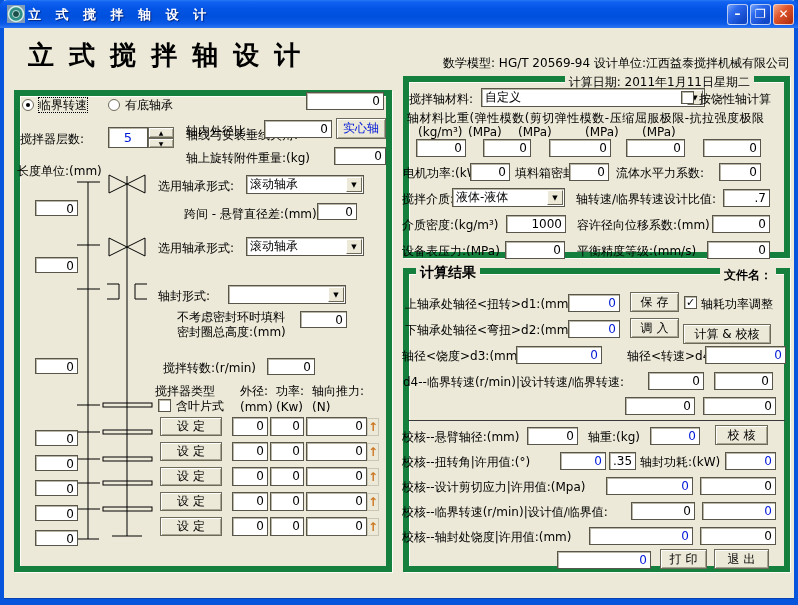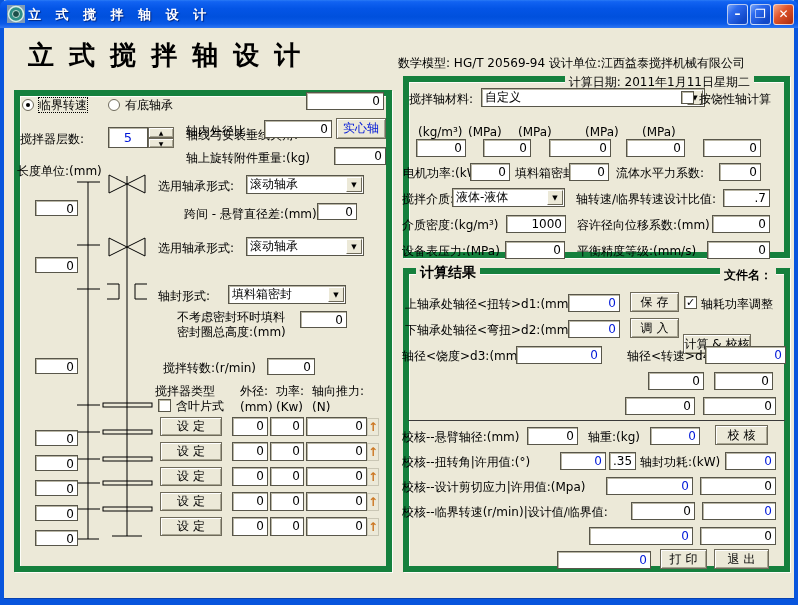--- a/index.html
+++ b/index.html
@@ -55,21 +55,21 @@
       <circle cx="9" cy="9" r="7.5" fill="#2f8f86" stroke="#d9efe9" stroke-width="1.5"></circle>
       <circle cx="9" cy="9" r="3.5" fill="#1b4f4a" stroke="#bfe0d8" stroke-width="1"></circle>
     </svg>
     <span class="title-text">立 式 搅 拌 轴 设 计</span>
     <div class="tb-btn tb-min" style="left:727px;">–</div>
     <div class="tb-btn tb-max" style="left:750px;">❐</div>
     <div class="tb-btn tb-close" style="left:773px;">✕</div>
   </div>
 
   <div class="big-title" style="left:28px; top:38px;">立 式 搅 拌 轴 设 计</div>
-  <div class="lbl" style="left:398px; top:56px; width:392px; ">数学模型: HG/T 20569-94 设计单位:江西益泰搅拌机械有限公司</div>
+  <div class="lbl" style="left:398px; top:56px; width:392px; text-align:right;">数学模型: HG/T 20569-94 设计单位:江西益泰搅拌机械有限公司</div>
 
   <div class="gb" style="left:14px; top:90px; width:378px; height:482px;"></div>
 
   <div class="radio" style="left:22px; top:99px;">
       <div class="dot"></div>
     </div>
   <span class="lbl focus-rect" style="left:39px; top:98px;">临界转速</span>
   <div class="radio" style="left:108px; top:99px;"></div>
   <span class="lbl" style="left:125px; top:98px;">有底轴承</span>
 
@@ -163,21 +163,20 @@
     </div>
 
   <span class="lbl" style="left:158px; top:241px;">选用轴承形式:</span>
   <div class="ddl" style="left:246px; top:237px; width:118px;">
     <span class="txt">滚动轴承</span>
       <span class="arrow-btn">▼</span>
   </div>
 
   <span class="lbl" style="left:158px; top:289px;">轴封形式:</span>
   <div class="ddl" style="left:228px; top:285px; width:118px;">
-    <span class="txt">填料箱密封</span>
       <span class="arrow-btn">▼</span>
   </div>
 
   <span class="lbl" style="left:177px; top:310px;">不考虑密封环时填料</span>
   <span class="lbl" style="left:177px; top:325px;">密封圈总高度:(mm)</span>
   <div class="fld" style="left:300px; top:311px; width:47px; height:17px;">
       <span class="val">0</span>
     </div>
 
   <span class="lbl" style="left:163px; top:361px;">搅拌转数:(r/min)</span>
@@ -260,20 +259,21 @@
   </div>
 
   <span class="lbl" style="left:409px; top:92px;">搅拌轴材料:</span>
   <div class="ddl" style="left:481px; top:88px; width:224px;">
     <span class="txt">自定义</span>
       <span class="arrow-btn">▼</span>
   </div>
   <div class="chk" style="left:681px; top:91px;"></div>
   <span class="lbl" style="left:699px; top:92px;">按饶性轴计算</span>
 
+  <span class="lbl" style="left:407px; top:111px; letter-spacing:0.5px;">轴材料比重(弹性模数(剪切弹性模数-压缩屈服极限-抗拉强度极限</span>
   <span class="lbl" style="left:418px; top:125px;">(kg/m³)</span>
   <span class="lbl" style="left:468px; top:125px;">(MPa)</span>
   <span class="lbl" style="left:518px; top:125px;">(MPa)</span>
   <span class="lbl" style="left:585px; top:125px;">(MPa)</span>
   <span class="lbl" style="left:642px; top:125px;">(MPa)</span>
   <div class="fld" style="left:416px; top:139px; width:50px;">
       <span class="val">0</span>
     </div>
   <div class="fld" style="left:483px; top:139px; width:48px;">
       <span class="val">0</span>
@@ -340,31 +340,32 @@
     </div>
   <div class="btn" style="left:630px; top:292px; width:49px; height:20px; line-height:18px;">保 存</div>
   <div class="chk" style="left:684px; top:296px;">✓</div>
   <span class="lbl" style="left:701px; top:297px;">轴耗功率调整</span>
 
   <span class="lbl" style="left:405px; top:323px;">下轴承处轴径&lt;弯扭&gt;d2:(mm)</span>
   <div class="fld" style="left:568px; top:320px; width:52px;">
       <span class="val blue">0</span>
     </div>
   <div class="btn" style="left:630px; top:318px; width:49px; height:20px; line-height:18px;">调 入</div>
-  <div class="btn" style="left:683px; top:334px; width:68px; height:20px; line-height:18px;">计算 &amp; 校核</div>
+  <div class="btn" style="left:683px; top:324px; width:88px; height:20px; line-height:18px;">计算 &amp; 校核</div>
 
   <span class="lbl" style="left:402px; top:349px;">轴径&lt;饶度&gt;d3:(mm)</span>
   <div class="fld" style="left:516px; top:346px; width:86px;">
       <span class="val blue">0</span>
     </div>
   <span class="lbl" style="left:627px; top:349px;">轴径&lt;转速&gt;d4:(mm)</span>
   <div class="fld" style="left:705px; top:346px; width:81px;">
       <span class="val blue">0</span>
     </div>
 
+  <span class="lbl" style="left:403px; top:375px;">d4--临界转速(r/min)|设计转速/临界转速:</span>
   <div class="fld" style="left:648px; top:372px; width:56px;">
       <span class="val">0</span>
     </div>
   <div class="fld" style="left:714px; top:372px; width:59px;">
       <span class="val">0</span>
     </div>
 
   <div class="fld" style="left:625px; top:397px; width:70px;">
       <span class="val">0</span>
     </div>
@@ -405,20 +406,21 @@
     </div>
 
   <span class="lbl" style="left:402px; top:505px;">校核--临界转速(r/min)|设计值/临界值:</span>
   <div class="fld" style="left:631px; top:502px; width:64px;">
       <span class="val">0</span>
     </div>
   <div class="fld" style="left:702px; top:502px; width:74px;">
       <span class="val blue">0</span>
     </div>
 
+  <span class="lbl" style="left:402px; top:530px;">校核--轴封处饶度|许用值:(mm)</span>
   <div class="fld" style="left:589px; top:527px; width:104px;">
       <span class="val blue">0</span>
     </div>
   <div class="fld" style="left:700px; top:527px; width:76px;">
       <span class="val">0</span>
     </div>
 
   <div class="fld" style="left:557px; top:551px; width:94px;">
       <span class="val blue">0</span>
     </div>

